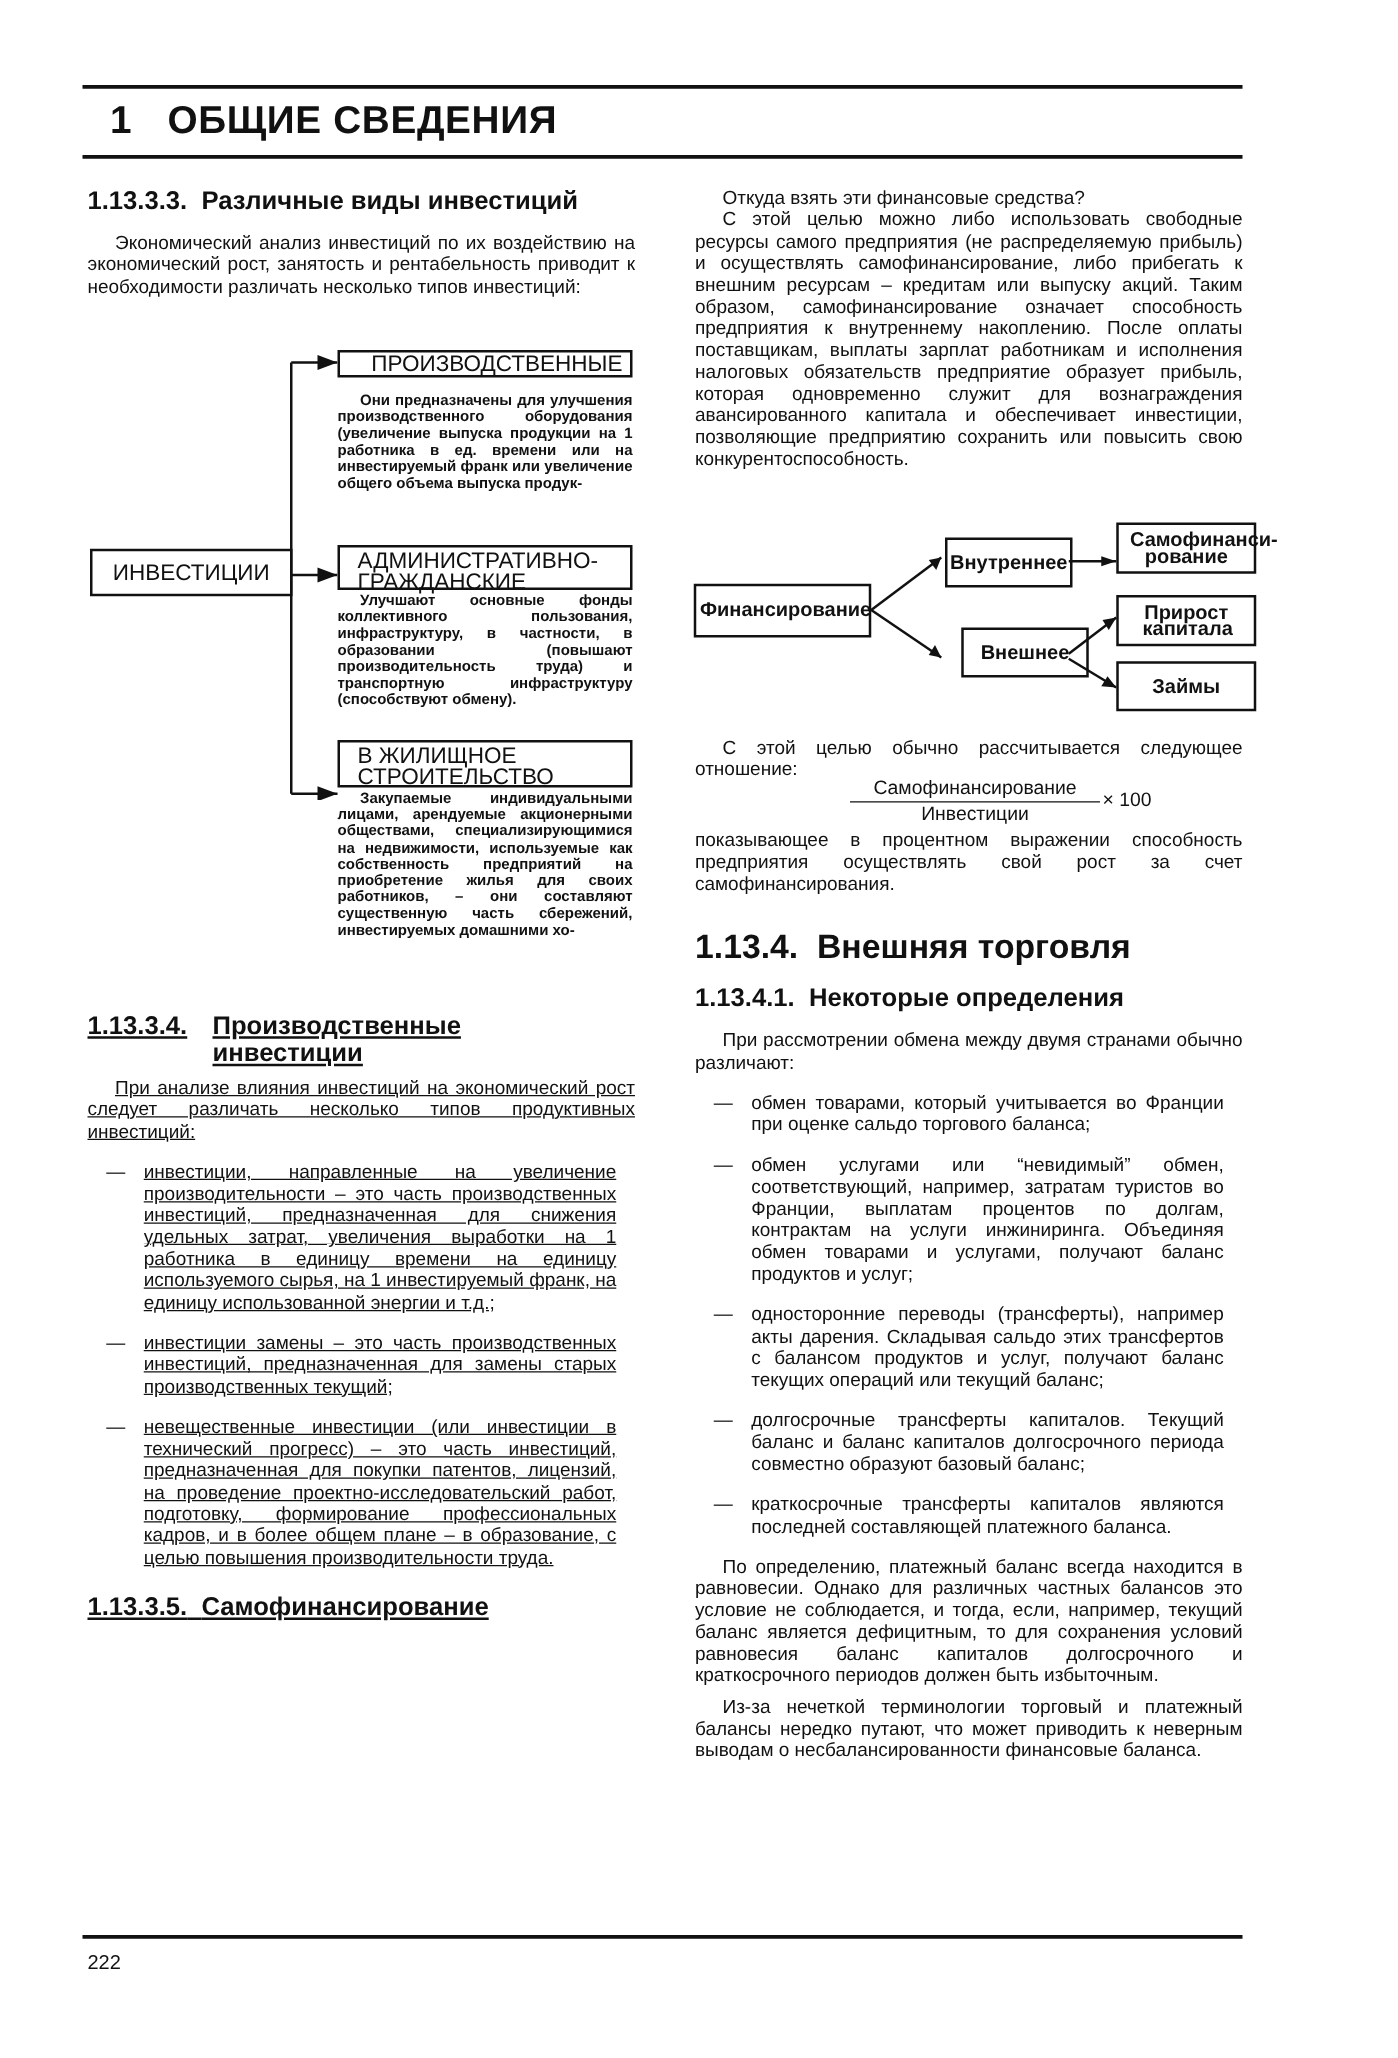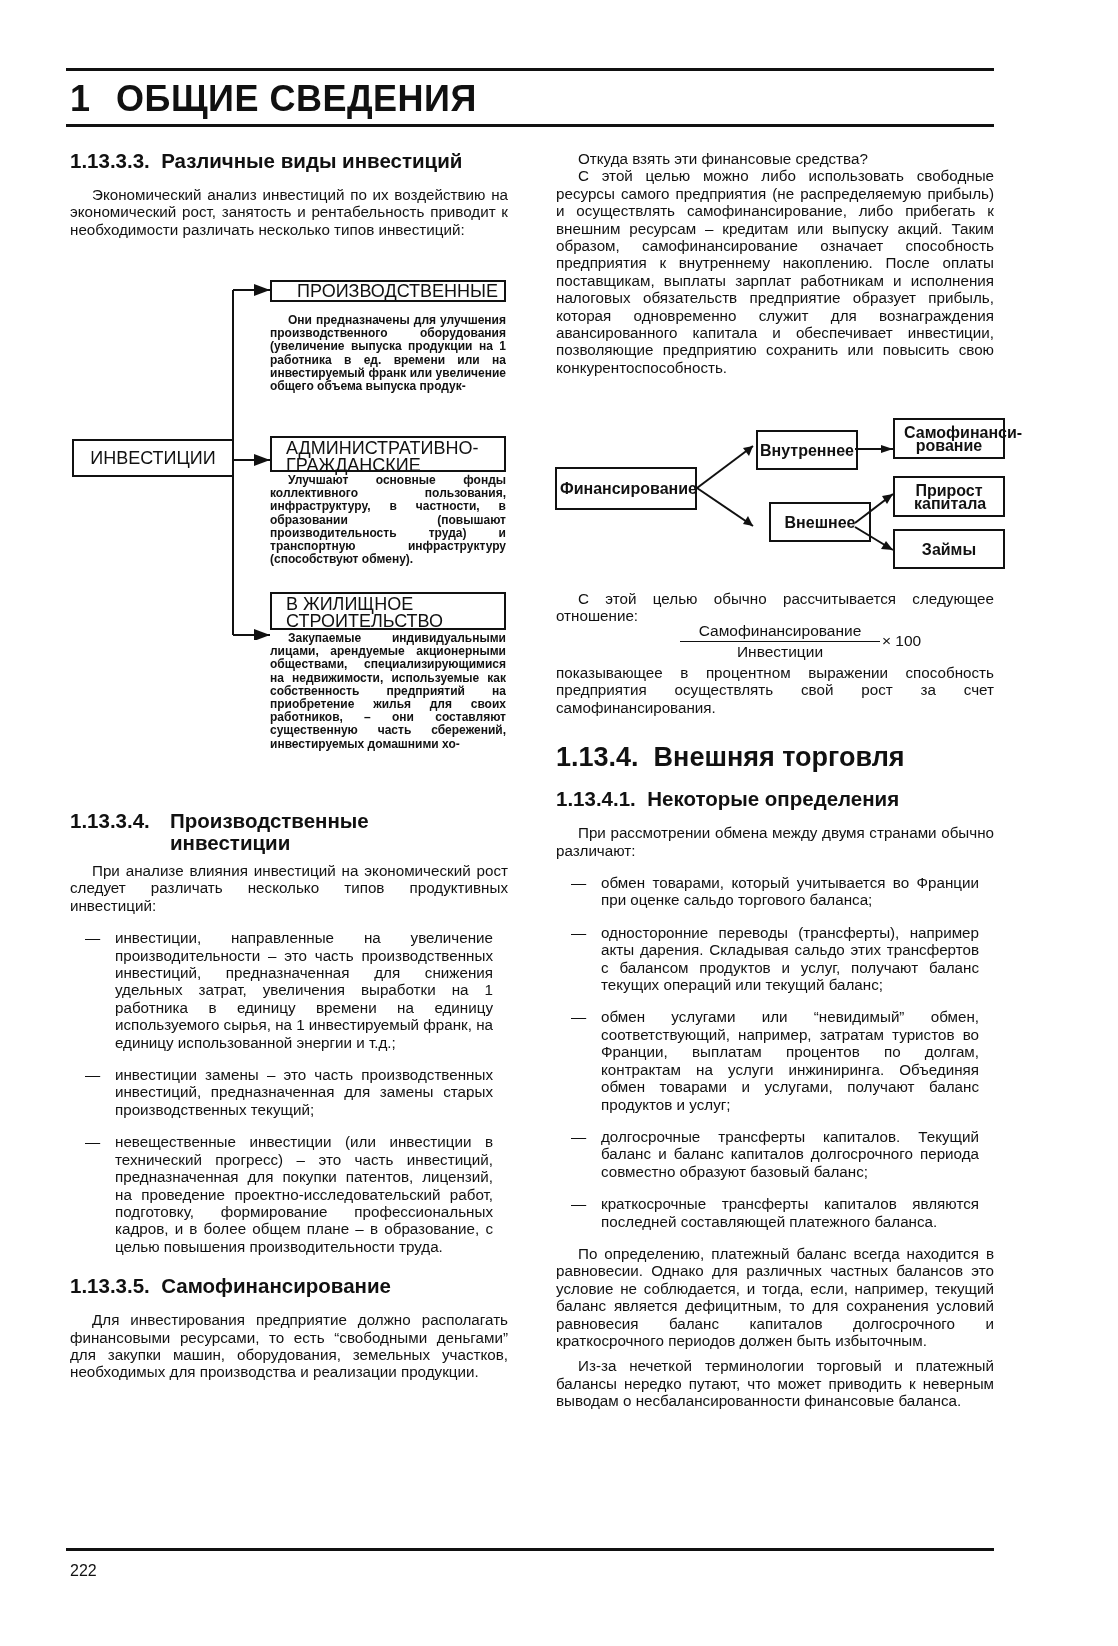--- a/index.html
+++ b/index.html
@@ -1,20 +1,20 @@
 <!DOCTYPE html>
 <html><head>
 <meta charset="utf-8">
 <style>
   html, body { margin:0; padding:0; background:#ffffff; }
   body { width:1118px; height:1646px; position:relative; overflow:hidden; color:#111;
          font-family:"Liberation Sans", sans-serif; }
   .abs { position:absolute; }
   .rule { position:absolute; background:#111; }
-  .chapter { position:absolute; left:70px; top:78px; font-size:36px; font-weight:bold; letter-spacing:0.5px; }
+  .chapter { position:absolute; left:88px; top:78px; font-size:31px; font-weight:bold; letter-spacing:0.5px; }
   .chapter .num { display:inline-block; width:46px; }
   .col { position:absolute; font-size:15.2px; line-height:17.4px; text-align:justify; }
   .col p { margin:0; text-indent:22px; }
   .h3 { font-weight:bold; font-size:20.5px; line-height:22px; margin:0; }
   .h2 { font-weight:bold; font-size:27px; line-height:30px; margin:0; }
   ul.dash { list-style:none; margin:0; padding:0; }
   ul.dash li { position:relative; padding-left:30px; margin:15px; }
   ul.dash li::before { content:"—"; position:absolute; left:0; top:0; }
   .box { position:absolute; border:2px solid #111; background:#fff; box-sizing:border-box; }
   .small { font-size:12px; line-height:13.2px; text-align:justify; font-weight:bold; }
@@ -68,36 +68,35 @@
   </div>
 
   <div class="box" style="left:270px; top:592px; width:236px; height:38px; padding:2px 0 0 14px;">
     <span class="boxlabel" style="display:block; width:160px;">В ЖИЛИЩНОЕ СТРОИТЕЛЬСТВО</span>
   </div>
   <div class="abs small" style="left:270px; top:632px; width:236px;">
     <p>Закупаемые индивидуальными лицами, арендуемые акционерными обществами, специализирующимися на недвижимости, используемые как собственность предприятий на приобретение жилья для своих работников, – они составляют существенную часть сбережений, инвестируемых домашними хо-</p>
   </div>
 </div>
 
-<div class="col" style="left:70px; top:810px; width:438px;">
+<div class="col" style="left:70px; top:810px; width:438px;text-decoration:underline;">
   <h3 class="h3" style="display:flex;">
     <span style="width:100px;">1.13.3.4.</span>
     <span><span>Производственные</span><br><span>инвестиции</span></span>
   </h3>
   <p style="margin-top:8px;">При анализе влияния инвестиций на экономический рост следует различать несколько типов продуктивных инвестиций:</p>
   <ul class="dash" style="margin-top:4px;">
     <li style="margin-bottom:4px;">инвестиции, направленные на увеличение производительности – это часть производственных инвестиций, предназначенная для снижения удельных затрат, увеличения выработки на 1 работника в единицу времени на единицу используемого сырья, на 1 инвестируемый франк, на единицу использованной энергии и т.д.;</li>
     <li style="margin-bottom:4px;">инвестиции замены – это часть производственных инвестиций, предназначенная для замены старых производственных текущий;</li>
     <li>невещественные инвестиции (или инвестиции в технический прогресс) – это часть инвестиций, предназначенная для покупки патентов, лицензий, на проведение проектно-исследовательский работ, подготовку, формирование профессиональных кадров, и в более общем плане – в образование, с целью повышения производительности труда.</li>
   </ul>
 
   <h3 class="h3" style="margin-top:20px;">
     <span>1.13.3.5.</span>&nbsp; <span>Самофинансирование</span>
   </h3>
-  <p style="margin-top:14px;">Для инвестирования предприятие должно располагать финансовыми ресурсами, то есть “свободными деньгами” для закупки машин, оборудования, земельных участков, необходимых для производства и реализации продукции.</p>
 </div>
 
 <div class="col" style="left:556px; top:150px; width:438px;">
   <p>Откуда взять эти финансовые средства?</p>
   <p>С этой целью можно либо использовать свободные ресурсы самого предприятия (не распределяемую прибыль) и осуществлять самофинансирование, либо прибегать к внешним ресурсам – кредитам или выпуску акций. Таким образом, самофинансирование означает способность предприятия к внутреннему накоплению. После оплаты поставщикам, выплаты зарплат работникам и исполнения налоговых обязательств предприятие образует прибыль, которая одновременно служит для вознаграждения авансированного капитала и обеспечивает инвестиции, позволяющие предприятию сохранить или повысить свою конкурентоспособность.</p>
 </div>
 
 <div>
   <div class="box diag2" style="left:555px; top:467px; width:142px; height:43px; display:flex; align-items:center; justify-content:flex-start; padding-left:3px;">
     <span>Финансирование</span>
@@ -147,22 +146,22 @@
   <h2 class="h2" style="margin-top:26px;">
     <span>1.13.4.</span>&nbsp; <span>Внешняя торговля</span>
   </h2>
 
   <h3 class="h3" style="margin-top:16px;">
     <span>1.13.4.1.</span>&nbsp; <span>Некоторые определения</span>
   </h3>
   <p style="margin-top:14px;">При рассмотрении обмена между двумя странами обычно различают:</p>
   <ul class="dash" style="margin-top:2px;">
     <li style="margin-bottom:4px;">обмен товарами, который учитывается во Франции при оценке сальдо торгового баланса;</li>
+    <li style="margin-bottom:4px;">обмен услугами или “невидимый” обмен, соответствующий, например, затратам туристов во Франции, выплатам процентов по долгам, контрактам на услуги инжиниринга. Объединяя обмен товарами и услугами, получают баланс продуктов и услуг;</li>
     <li style="margin-bottom:4px;">односторонние переводы (трансферты), например акты дарения. Складывая сальдо этих трансфертов с балансом продуктов и услуг, получают баланс текущих операций или текущий баланс;</li>
-    <li style="margin-bottom:4px;">обмен услугами или “невидимый” обмен, соответствующий, например, затратам туристов во Франции, выплатам процентов по долгам, контрактам на услуги инжиниринга. Объединяя обмен товарами и услугами, получают баланс продуктов и услуг;</li>
     <li style="margin-bottom:4px;">долгосрочные трансферты капиталов. Текущий баланс и баланс капиталов долгосрочного периода совместно образуют базовый баланс;</li>
     <li>краткосрочные трансферты капиталов являются последней составляющей платежного баланса.</li>
   </ul>
   <p style="margin-top:2px;">По определению, платежный баланс всегда находится в равновесии. Однако для различных частных балансов это условие не соблюдается, и тогда, если, например, текущий баланс является дефицитным, то для сохранения условий равновесия баланс капиталов долгосрочного и краткосрочного периодов должен быть избыточным.</p>
   <p style="margin-top:8px;">Из-за нечеткой терминологии торговый и платежный балансы нередко путают, что может приводить к неверным выводам о несбалансированности финансовые баланса.</p>
 </div>
 
 <div class="rule" style="left:66px; top:1548px; width:928px; height:3px;"></div>
 <div class="abs" style="left:70px; top:1562px; font-size:16px;">222</div>
 

